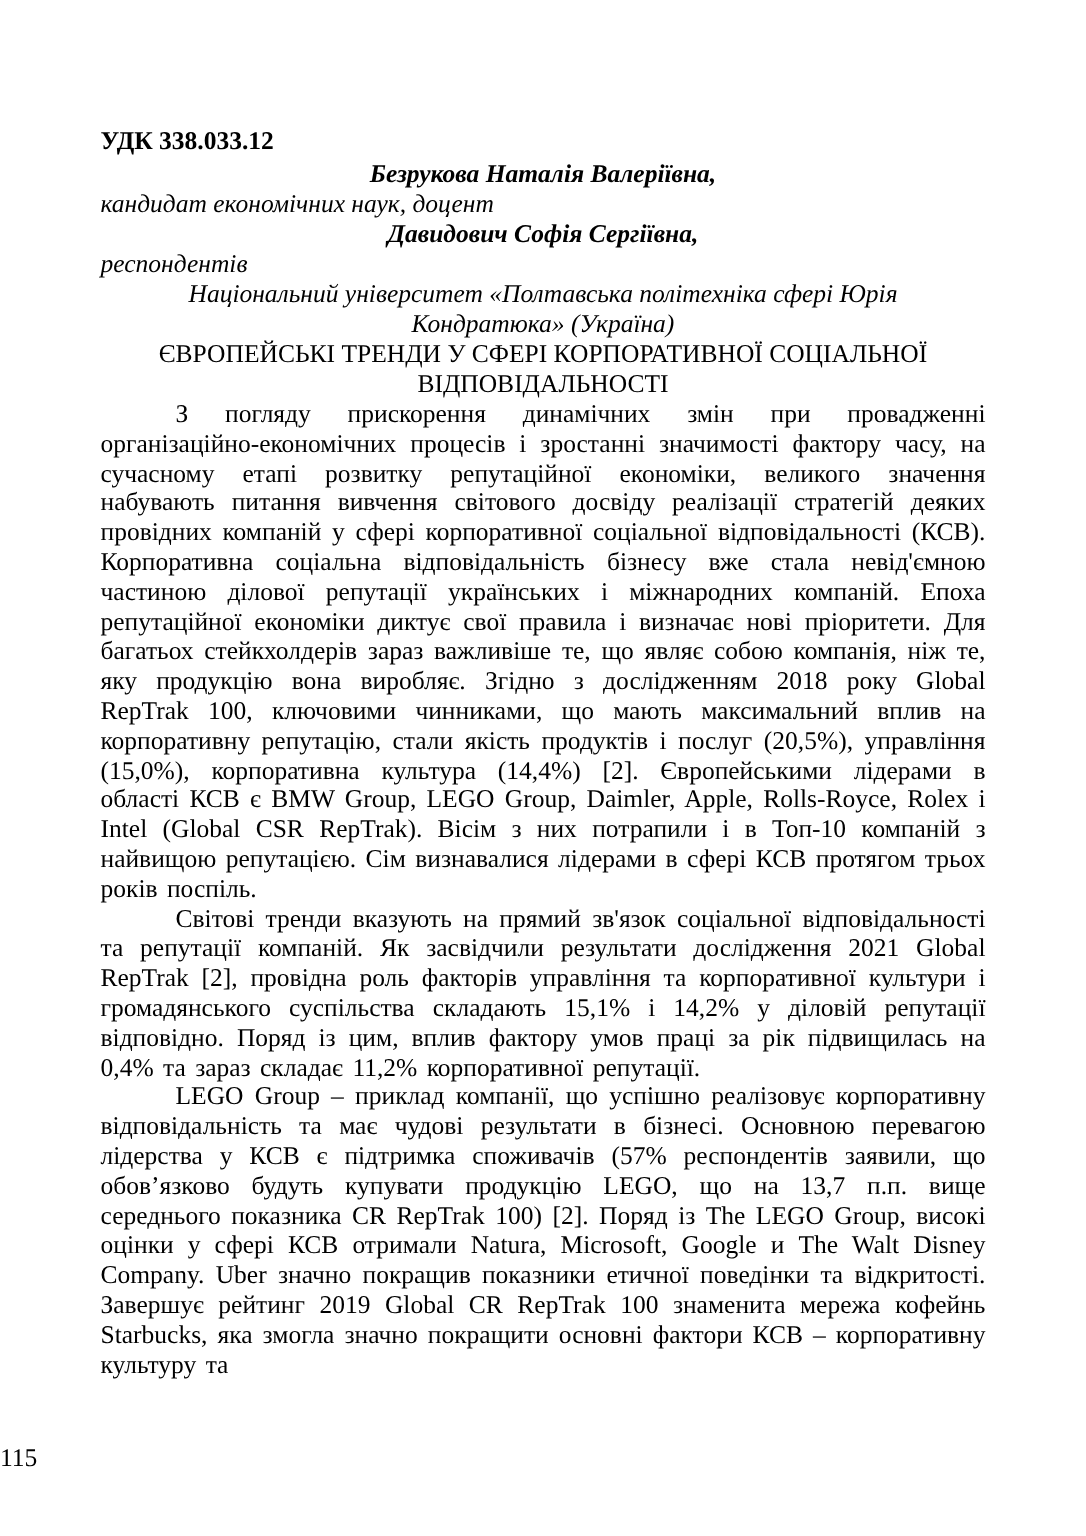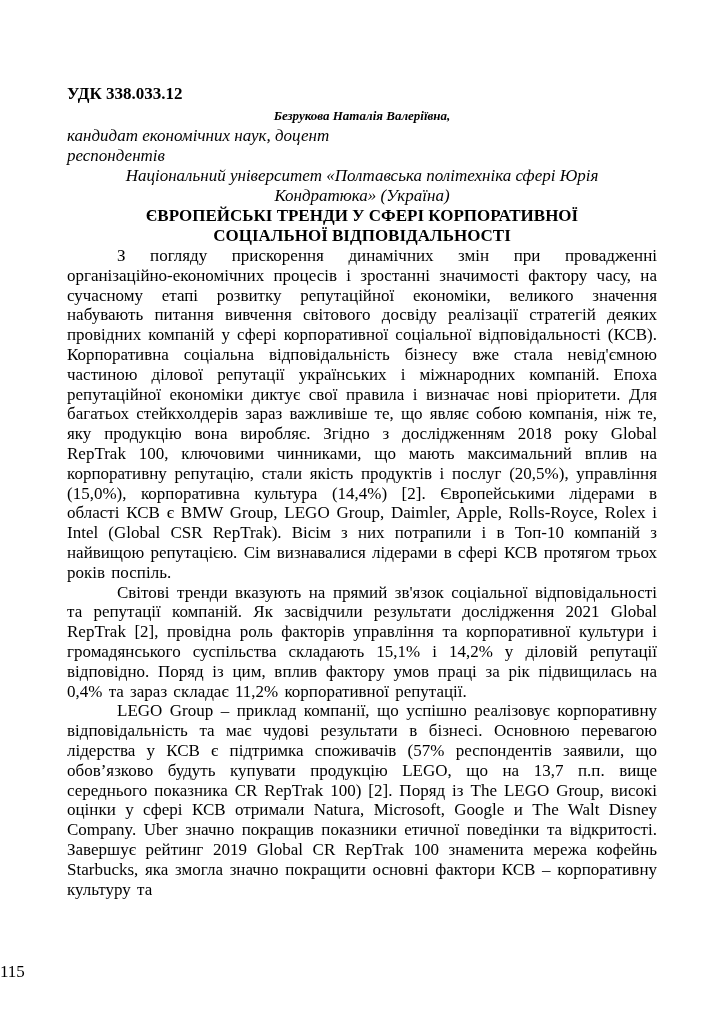--- a/index.html
+++ b/index.html
@@ -21,21 +21,21 @@
     width: 590px;
   }
   .udc {
     font-size: 17px;
     font-weight: bold;
     line-height: 20px;
     text-align: left;
     margin-bottom: 2px;
   }
   .author-name {
-    font-size: 13px;
+    font-size: 17px;
     font-weight: bold;
     font-style: italic;
     text-align: center;
     line-height: 20px;
   }
   .author-role {
     font-size: 17px;
     font-style: italic;
     text-align: left;
     line-height: 20px;
@@ -43,21 +43,21 @@
   .affiliation {
     font-size: 17px;
     font-style: italic;
     text-align: center;
     line-height: 20px;
     max-width: 500px;
     margin: 0 auto;
   }
   .title {
     font-size: 17px;
-    font-weight: bold;
+    font-weight: normal;
     text-align: center;
     line-height: 20px;
     max-width: 520px;
     margin: 0 auto;
   }
   .body-para {
     font-size: 17px;
     line-height: 19.8px;
     text-align: justify;
     text-indent: 50px;
@@ -74,20 +74,21 @@
 </head>
 <body>
 
 <div class="page">
   <div class="content">
     <div class="udc">УДК 338.033.12</div>
 
     <div class="author-name">Безрукова Наталія Валеріївна,</div>
     <div class="author-role">кандидат економічних наук, доцент</div>
 
+    <div class="author-name">Давидович Софія Сергіївна,</div>
     <div class="author-role">респондентів</div>
 
     <div class="affiliation">Національний університет «Полтавська політехніка сфері Юрія Кондратюка» (Україна)</div>
 
     <h1 class="title">ЄВРОПЕЙСЬКІ ТРЕНДИ У СФЕРІ КОРПОРАТИВНОЇ СОЦІАЛЬНОЇ ВІДПОВІДАЛЬНОСТІ</h1>
 
     <p class="body-para">З погляду прискорення динамічних змін при провадженні організаційно-економічних процесів і зростанні значимості фактору часу, на сучасному етапі розвитку репутаційної економіки, великого значення набувають питання вивчення світового досвіду реалізації стратегій деяких провідних компаній у сфері корпоративної соціальної відповідальності (КСВ). Корпоративна соціальна відповідальність бізнесу вже стала невід'ємною частиною ділової репутації українських і міжнародних компаній. Епоха репутаційної економіки диктує свої правила і визначає нові пріоритети. Для багатьох стейкхолдерів зараз важливіше те, що являє собою компанія, ніж те, яку продукцію вона виробляє. Згідно з дослідженням 2018 року Global RepTrak 100, ключовими чинниками, що мають максимальний вплив на корпоративну репутацію, стали якість продуктів і послуг (20,5%), управління (15,0%), корпоративна культура (14,4%) [2]. Європейськими лідерами в області КСВ є BMW Group, LEGO Group, Daimler, Apple, Rolls-Royce, Rolex і Intel (Global CSR RepTrak). Вісім з них потрапили і в Топ-10 компаній з найвищою репутацією. Сім визнавалися лідерами в сфері КСВ протягом трьох років поспіль.</p>
     <p class="body-para">Світові тренди вказують на прямий зв'язок соціальної відповідальності та репутації компаній. Як засвідчили результати дослідження 2021 Global RepTrak [2], провідна роль факторів управління та корпоративної культури і громадянського суспільства складають 15,1% і 14,2% у діловій репутації відповідно. Поряд із цим, вплив фактору умов праці за рік підвищилась на 0,4% та зараз складає 11,2% корпоративної репутації.</p>
     <p class="body-para">LEGO Group – приклад компанії, що успішно реалізовує корпоративну відповідальність та має чудові результати в бізнесі. Основною перевагою лідерства у КСВ є підтримка споживачів (57% респондентів заявили, що обов’язково будуть купувати продукцію LEGO, що на 13,7 п.п. вище середнього показника CR RepTrak 100) [2]. Поряд із The LEGO Group, високі оцінки у сфері КСВ отримали Natura, Microsoft, Google и The Walt Disney Company. Uber значно покращив показники етичної поведінки та відкритості. Завершує рейтинг 2019 Global CR RepTrak 100 знаменита мережа кофейнь Starbucks, яка змогла значно покращити основні фактори КСВ – корпоративну культуру та</p>
   </div>

